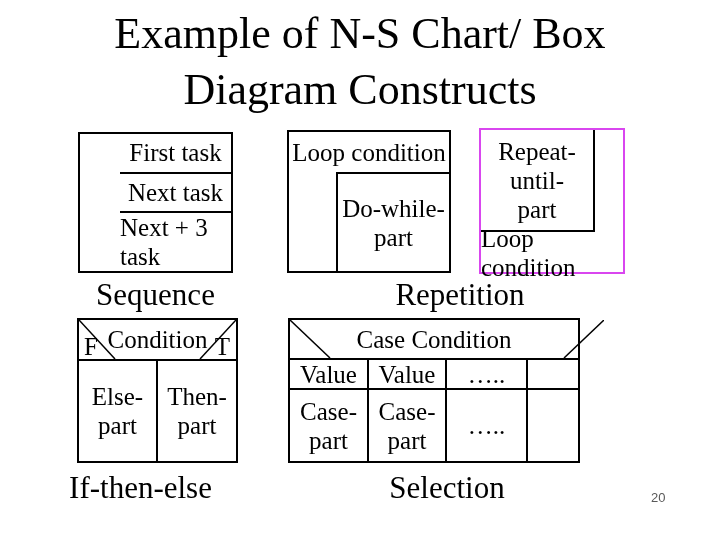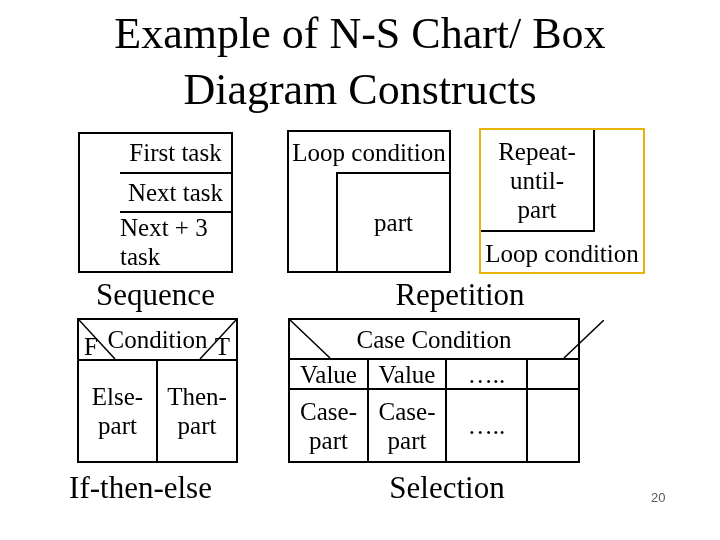--- a/index.html
+++ b/index.html
@@ -43,22 +43,22 @@
   }
   .dowhile-inner {
     position:absolute; left:47px; top:40px; right:0; bottom:0;
     border-left:2px solid #000; border-top:2px solid #000;
     display:flex; flex-direction:column; align-items:center; justify-content:center;
     text-align:center;
   }
 
   
   .repeat-box {
-    position:absolute; left:479px; top:128px; width:166px; height:146px;
-    border:2px solid #eab308;
+    position:absolute; left:479px; top:128px; width:146px; height:146px;
+    border:2px solid #d946ef;
   }
   .repeat-inner {
     position:absolute; left:0; top:0; width:114px; height:102px;
     border-right:2px solid #000; border-bottom:2px solid #000;
     display:flex; flex-direction:column; align-items:center; justify-content:center;
     text-align:center;
   }
   .repeat-cond {
     position:absolute; left:0; right:0; bottom:0; height:38px;
     display:flex; align-items:center; justify-content:center;
@@ -126,20 +126,21 @@
   <div class="seq-box">
     <div class="seq-row t">First task</div>
     <div class="seq-row t">Next task</div>
     <div class="seq-row t">Next + 3 task</div>
   </div>
   <div class="diagram-label" style="left:78px; top:277px; width:155px;">Sequence</div>
 
   <div class="dowhile-box">
     <div class="dowhile-cond t">Loop condition</div>
     <div class="dowhile-inner">
+      <div class="t">Do-while-</div>
       <div class="t">part</div>
     </div>
   </div>
 
   <div class="repeat-box">
     <div class="repeat-inner">
       <div class="t">Repeat-</div>
       <div class="t">until-</div>
       <div class="t">part</div>
     </div>

